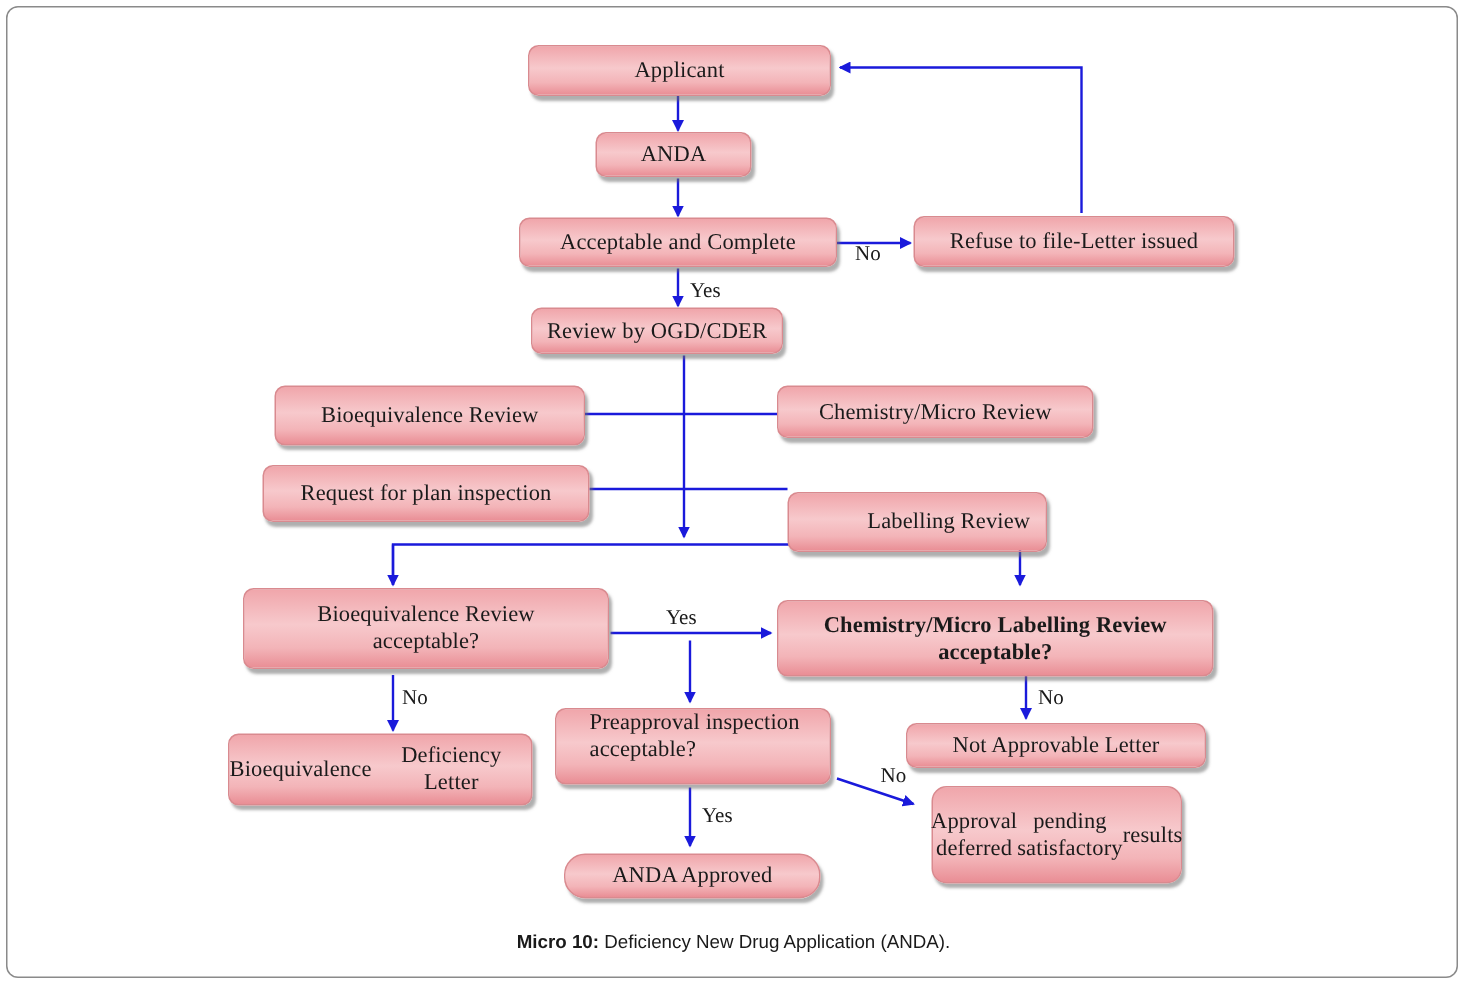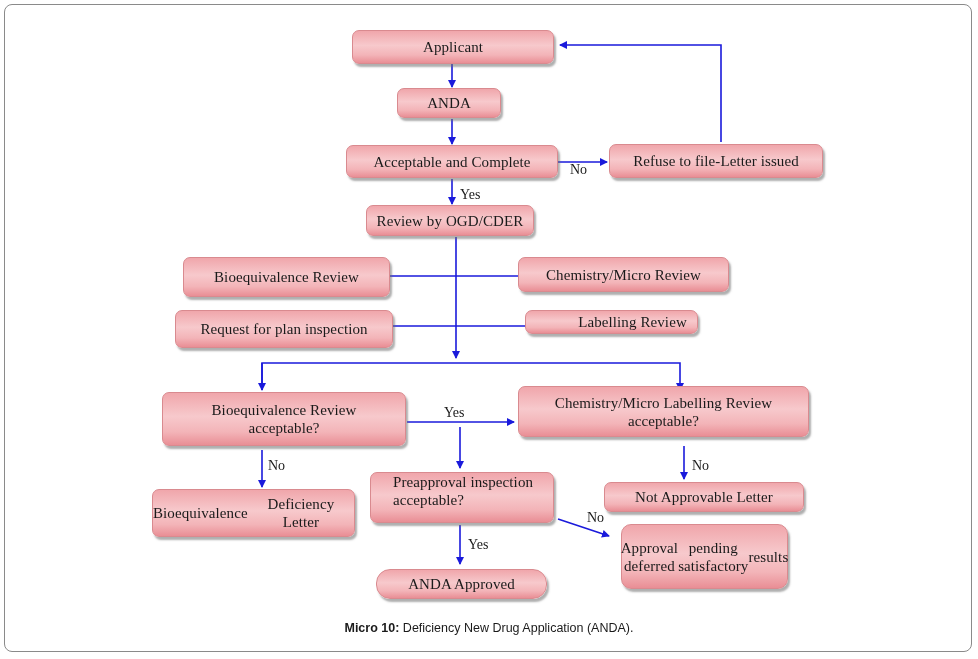--- a/index.html
+++ b/index.html
@@ -62,31 +62,31 @@
     <line x1="558" y1="519" x2="609" y2="536" marker-end="url(#ah)"></line>
 
     <line x1="460" y1="525" x2="460" y2="564" marker-end="url(#ah)"></line>
   </g>
 </svg>
 
 <div class="node" style="left:352px;top:30px;width:202px;height:34px;">Applicant</div>
 <div class="node" style="left:397px;top:88px;width:104px;height:30px;">ANDA</div>
 <div class="node" style="left:346px;top:145px;width:212px;height:33px;">Acceptable and Complete</div>
 <div class="node" style="left:609px;top:144px;width:214px;height:34px;">Refuse to file-Letter issued</div>
-<div class="node" style="left:354px;top:205px;width:168px;height:31px;margin-left:12px;">Review by OGD/CDER</div>
+<div class="node" style="left:354px;top:205px;width:168px;height:31px;">Review by OGD/CDER</div>
 <div class="node" style="left:183px;top:257px;width:207px;height:40px;">Bioequivalence Review</div>
 <div class="node" style="left:518px;top:257px;width:211px;height:35px;">Chemistry/Micro Review</div>
 <div class="node" style="left:175px;top:310px;width:218px;height:38px;">Request for plan inspection</div>
-<div class="node" style="left:525px;top:310px;width:173px;height:24px;padding-left:42px;">Labelling Review</div>
+<div class="node" style="left:525px;top:328px;width:173px;height:40px;padding-left:42px;">Labelling Review</div>
 
 <div class="node" style="left:162px;top:392px;width:244px;height:54px;flex-direction:column;">
   <span>Bioequivalence Review</span>
   <span>acceptable?</span>
 </div>
-<div class="node" style="left:518px;top:386px;width:291px;height:51px;flex-direction:column;">
+<div class="node" style="left:518px;top:400px;width:291px;height:51px;flex-direction:column;font-weight:bold;">
   <span>Chemistry/Micro Labelling Review</span>
   <span>acceptable?</span>
 </div>
 <div class="node" style="left:152px;top:489px;width:203px;height:48px;flex-direction:row;">
   <span>Bioequivalence</span>
   <span>Deficiency Letter</span>
 </div>
 <div class="node left" style="left:370px;top:472px;width:184px;height:51px;flex-direction:column;align-items:flex-start;padding-left:22px;">
   <span>Preapproval inspection</span>
   <span>acceptable?</span>

